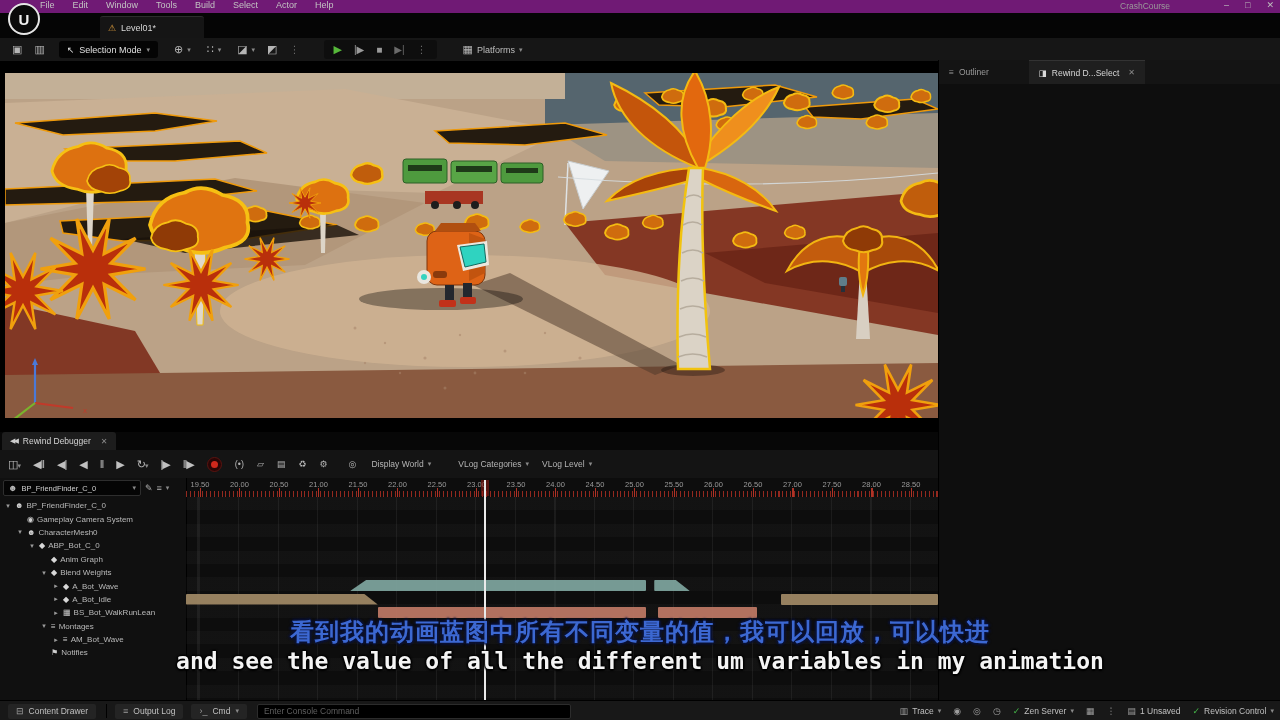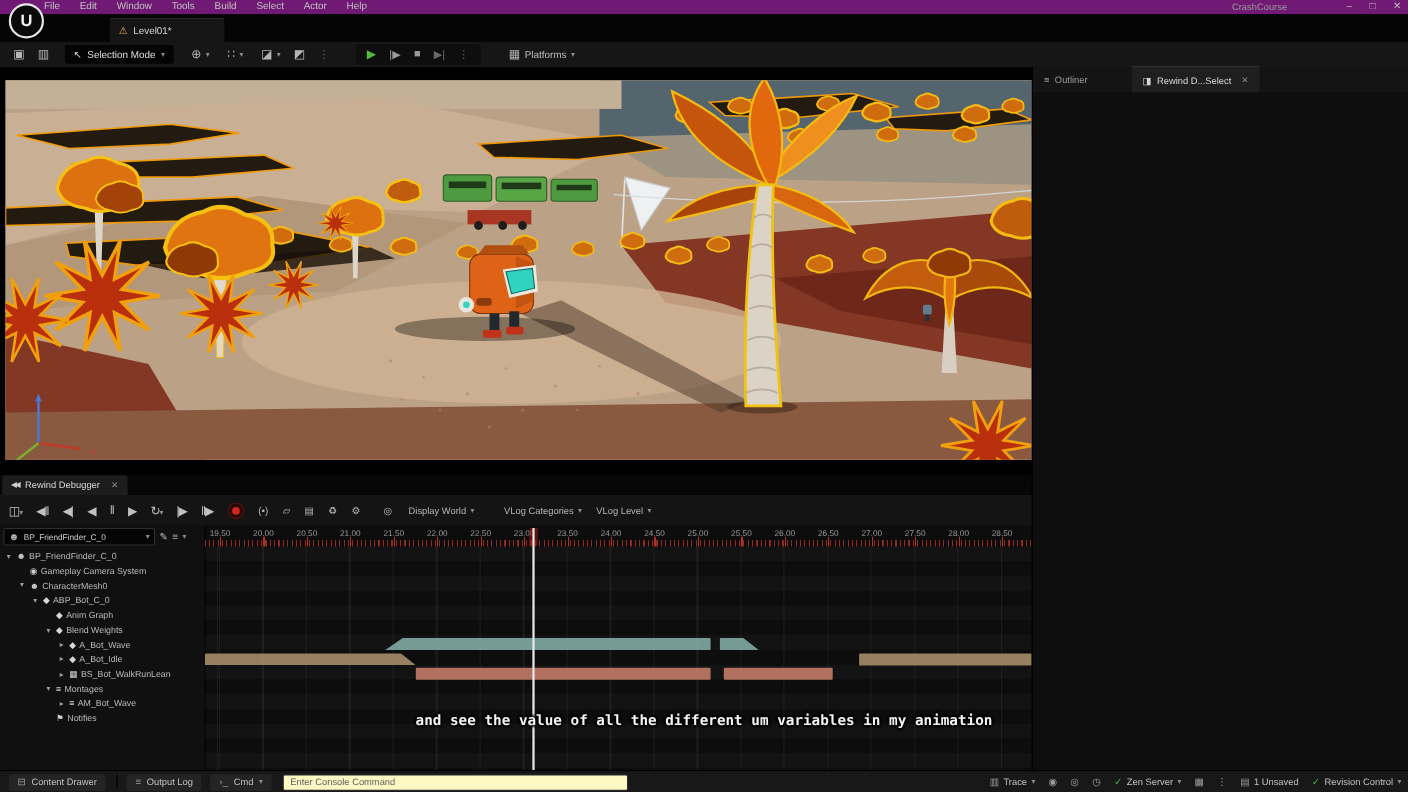--- a/index.html
+++ b/index.html
@@ -83,29 +83,29 @@
   .rp-tab.active{background:#1f1f1f;color:#d8d8d8;border-top:1px solid #333;}
   .rp-body{position:absolute;left:0;top:24px;width:342px;height:616px;background:#0e0e0e;}
   .close-x{font-size:8px;color:#8a8a8a;margin-left:4px;}
   
   .statusbar{position:absolute;left:0;top:700px;width:1280px;height:20px;background:#181818;border-top:1px solid #000;
              display:flex;align-items:center;font-size:8.5px;color:#c0c0c0;}
   .sb-btn{display:flex;align-items:center;gap:5px;background:#242424;border-radius:2px;height:15px;padding:0 8px;margin-left:8px;white-space:nowrap;}
   .sb-right{position:absolute;right:6px;display:flex;align-items:center;gap:12px;}
   .sb-ic{font-size:9px;color:#9d9d9d;}
   .green{color:#45b649;}
-  .console-input{background:#fef9c3;border:1px solid #2c2c2c;border-radius:2px;height:13px;width:300px;margin-left:10px;
+  .console-input{background:#000000;border:1px solid #2c2c2c;border-radius:2px;height:13px;width:300px;margin-left:10px;
                  font-size:8.5px;color:#888;padding:0 6px;font-family:"Liberation Sans",sans-serif;}
   .console-input::placeholder{color:#5f5f5f;}
   
   .sub-cn{position:absolute;left:0;top:616px;width:1280px;text-align:center;z-index:10;
           font-size:24px;font-weight:bold;color:#3c68d2;letter-spacing:1px;
           text-shadow:-2px 0 2px #0a1238,2px 0 2px #0a1238,0 -2px 2px #0a1238,0 2px 2px #0a1238;}
   .sub-en{position:absolute;left:0;width:1280px;text-align:center;z-index:10;
-          font-family:"DejaVu Sans Mono",monospace;font-size:13px;font-weight:bold;color:#f4f4f4;
+          font-family:"DejaVu Sans Mono",monospace;font-size:23px;font-weight:bold;color:#f4f4f4;
           text-shadow:-1.5px 0 2px #000,1.5px 0 2px #000,0 -1.5px 2px #000,0 1.5px 2px #000;}
   .sub-en1{top:648px;} .sub-en2{top:673px;}
   .divider{width:1px;height:14px;background:#000;margin-left:10px;}
 </style>
 </head>
 <body>
 
 <div class="app">
 
   <div class="titlebar">
@@ -563,15 +563,16 @@
         <span>1 Unsaved</span>
         </span>
       <span style="display:flex;align-items:center;gap:4px">
         <span class="sb-ic green">✓</span>
         <span>Revision Control</span>
         <span class="caret">▾</span>
         </span>
     </div>
   </div>
 
+  <div class="sub-cn">看到我的动画蓝图中所有不同变量的值，我可以回放，可以快进</div>
   <div class="sub-en sub-en1">and see the value of all the different um variables in my animation</div>
 
 </div>
 
 </body></html>

